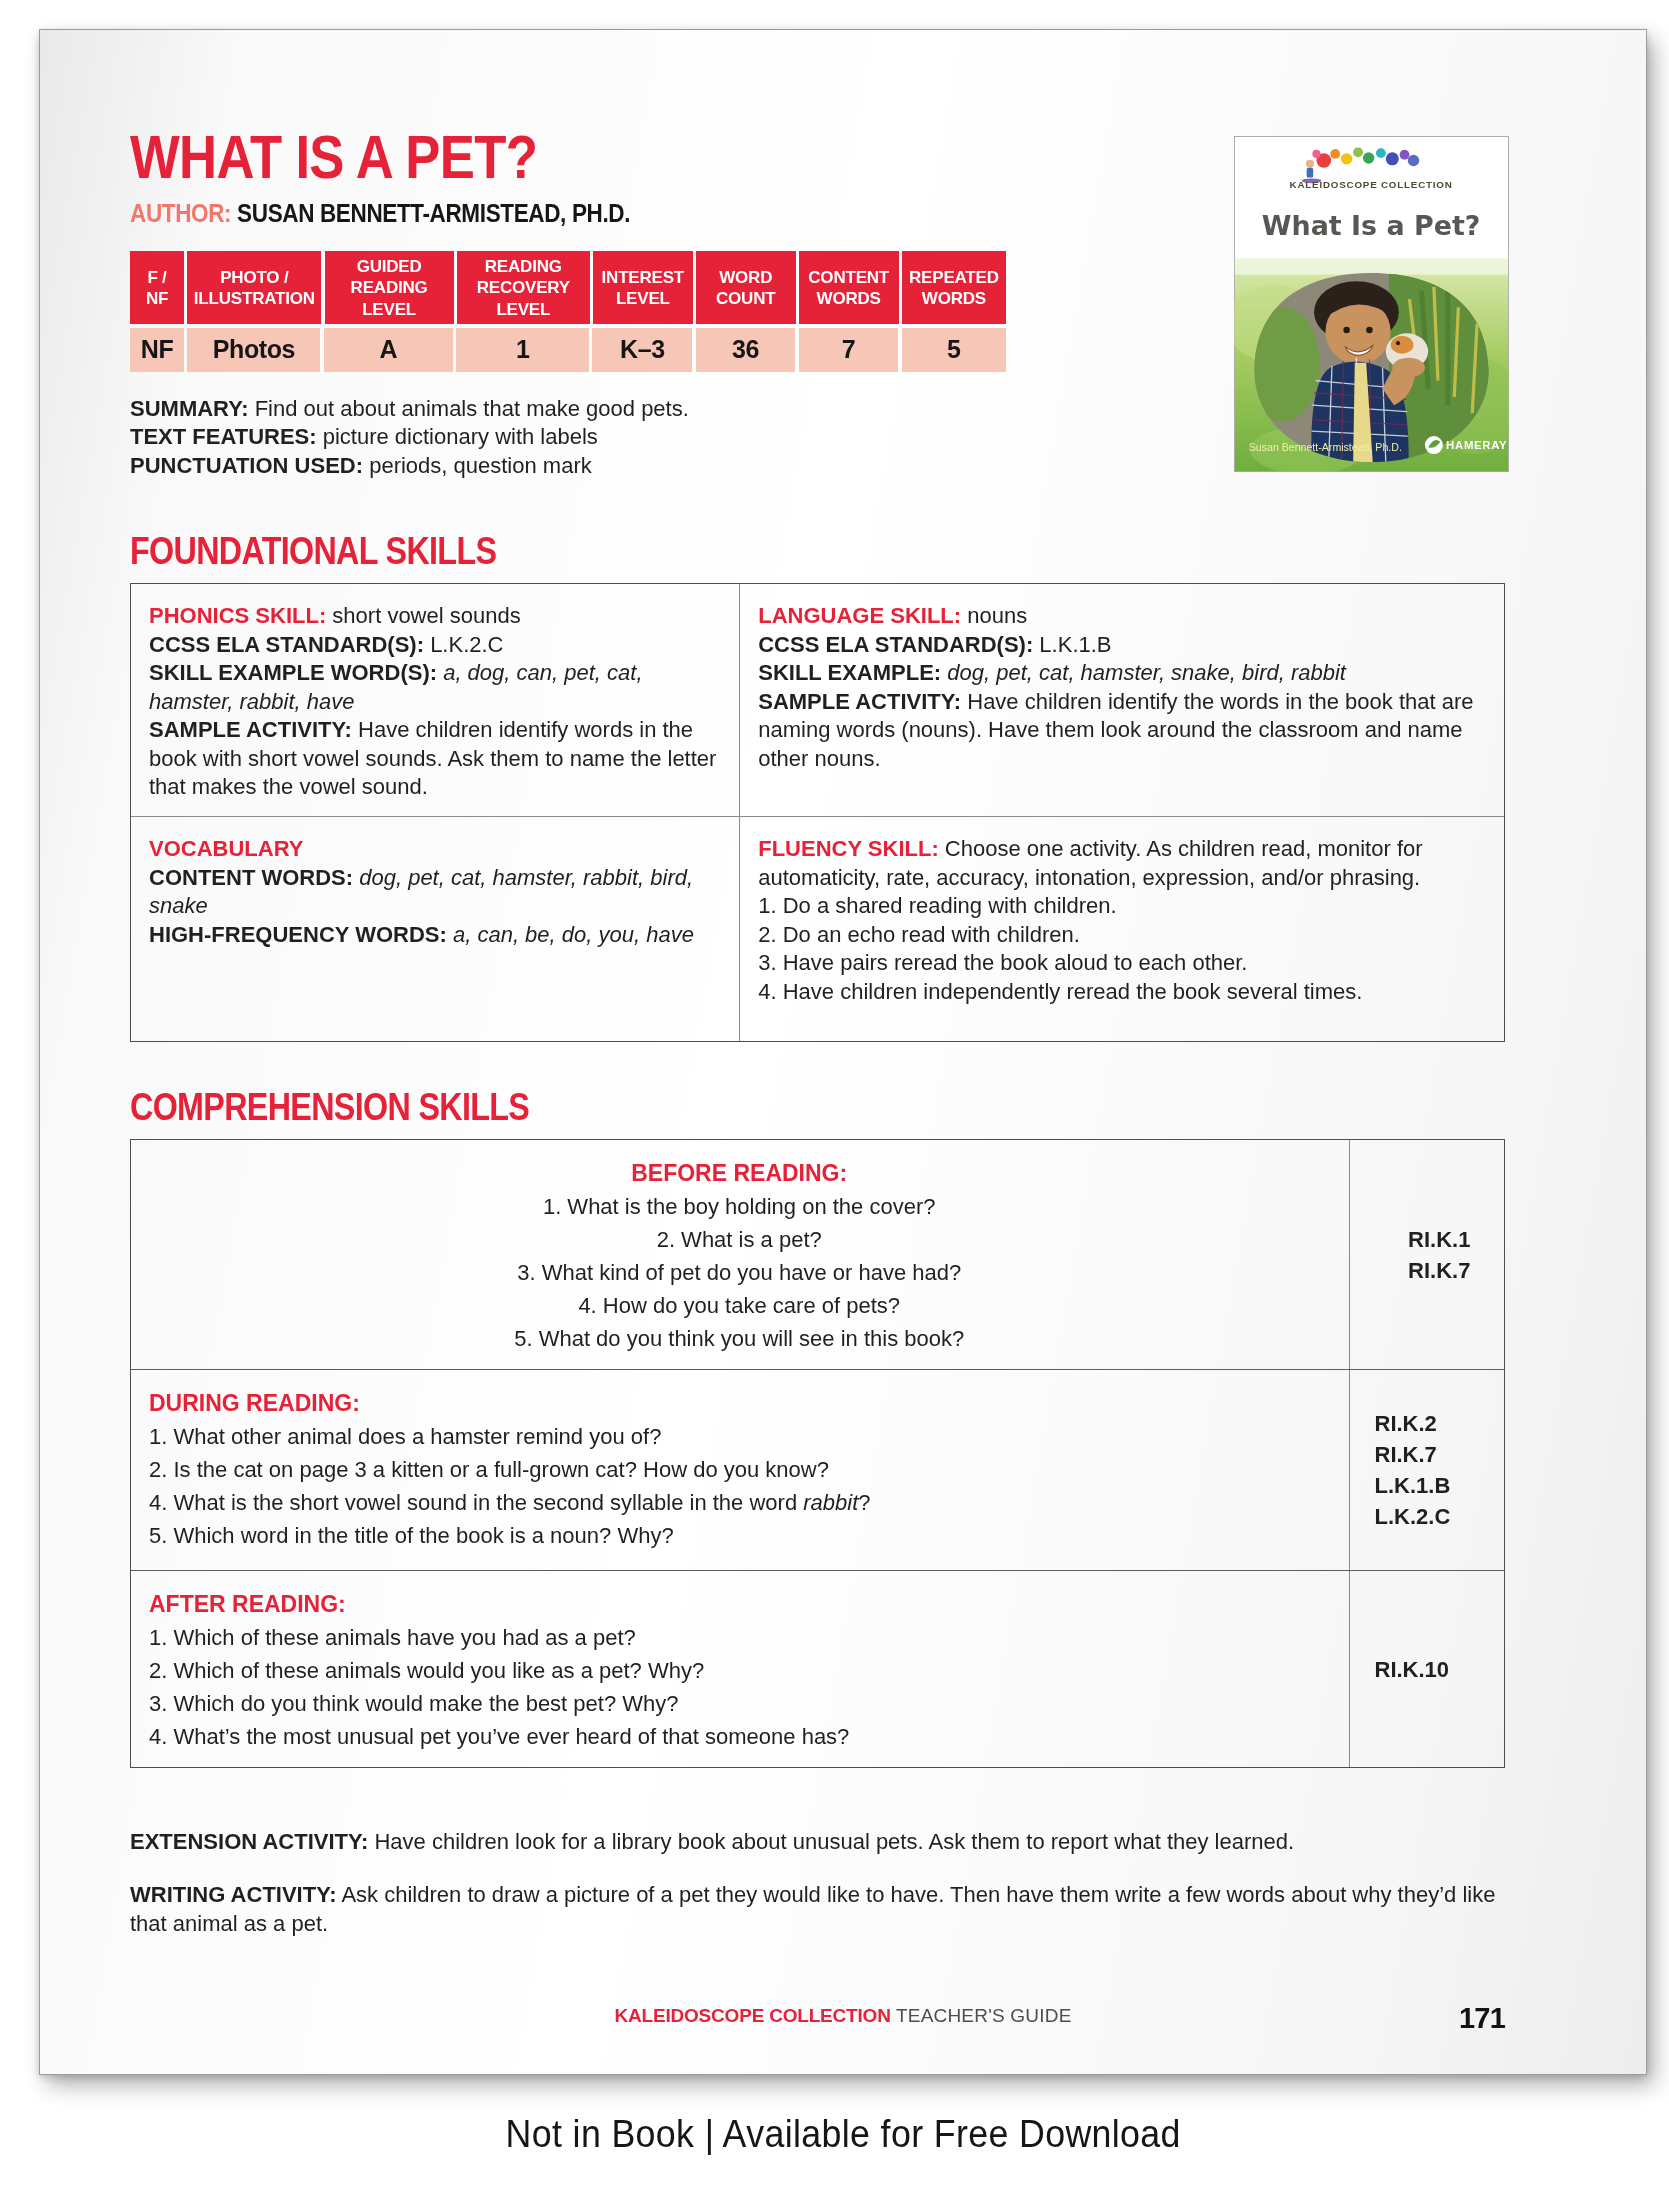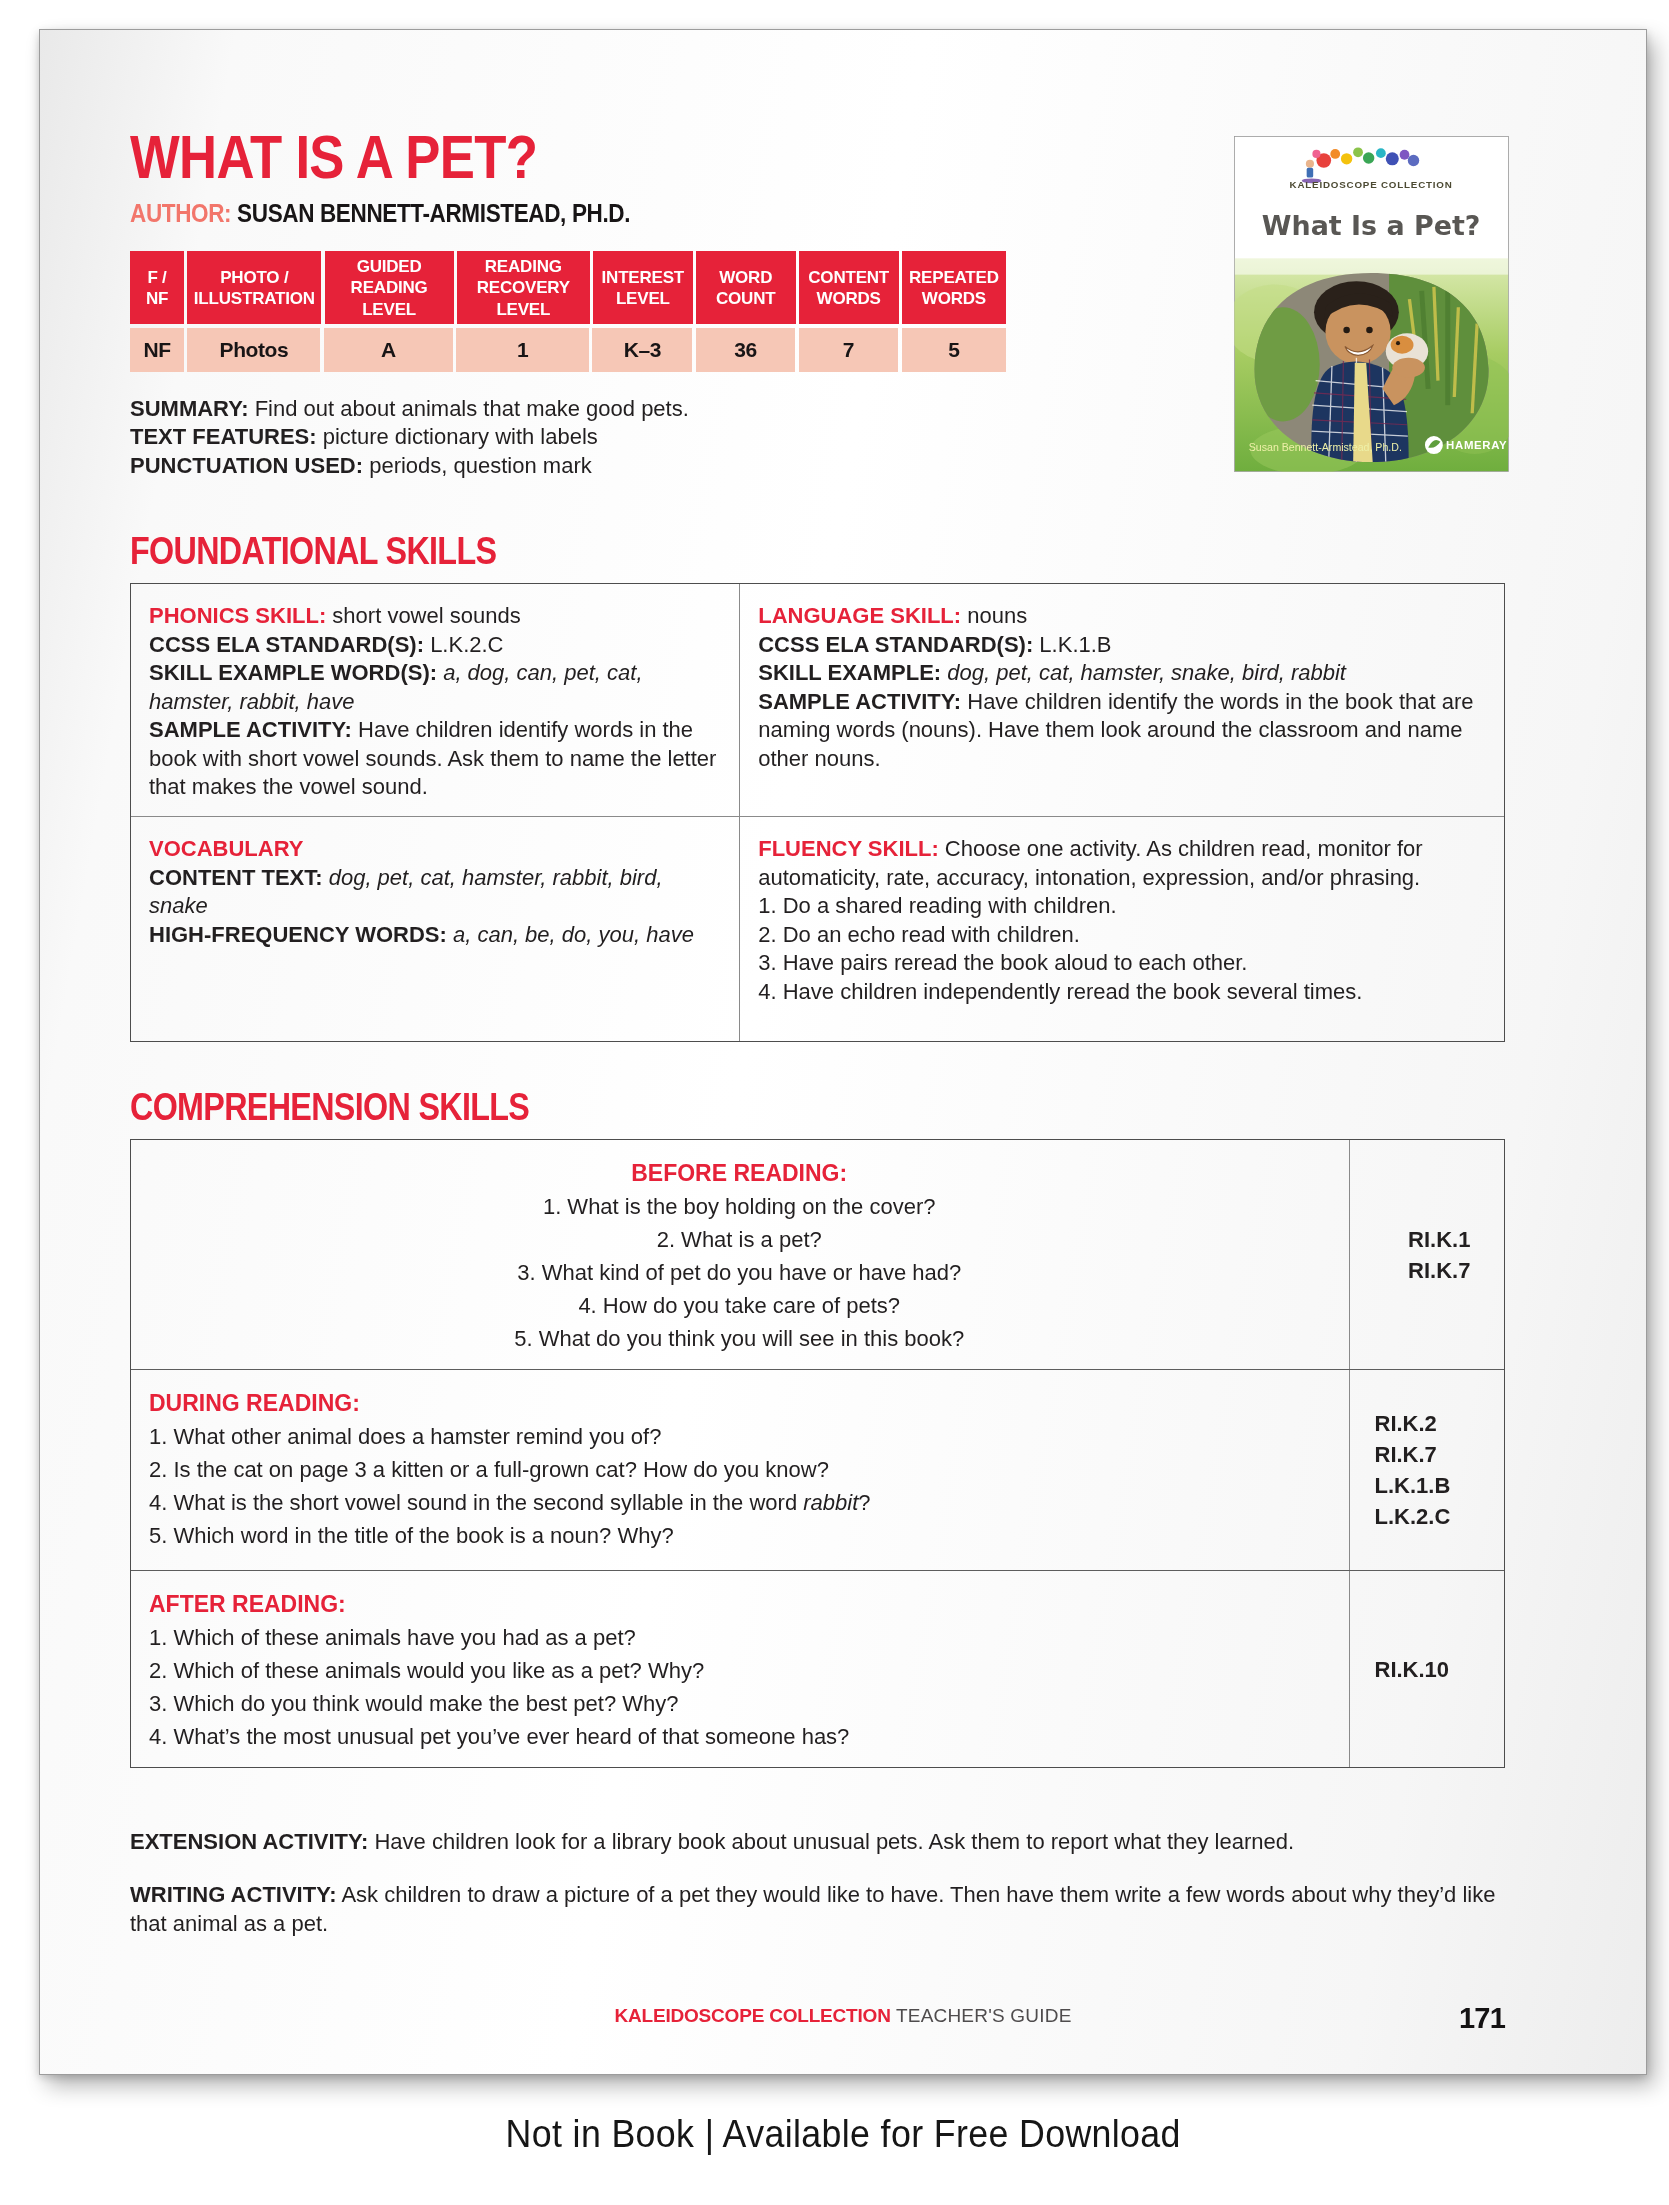--- a/index.html
+++ b/index.html
@@ -37,21 +37,21 @@
   .m-grid{ display:grid; grid-template-columns:83fr 204fr 198fr 204fr 153fr 153fr 153fr 160fr; gap:0 3.3px; }
   .m-head .cell{
     background:var(--red); color:#ffffff; min-height:73px;
     display:flex; align-items:center; justify-content:center; text-align:center;
     font-weight:700; font-size:17px; line-height:1.25; letter-spacing:-0.2px; padding:3.3px 6.5px;
   }
   .m-vals{ margin-top:3.3px; }
   .m-vals .cell{
     background:var(--pink); color:#181516; height:44px;
     display:flex; align-items:center; justify-content:center;
-    font-weight:700; font-size:21px; letter-spacing:-0.4px;
+    font-weight:700; font-size:25px; letter-spacing:-0.4px;
   }
 
   
   .overview{ margin-top:23px; width:1060px; font-size:22px; line-height:28.5px; }
   .overview b{ font-weight:700; }
 
   
   .sec-heading{ font-size:38px; color:var(--red); line-height:1; }
   .found-heading{ margin-top:52px; }
   .comp-heading{ margin-top:46px; }
@@ -164,21 +164,21 @@
           <div class="para"><span class="lbl">SAMPLE ACTIVITY:</span> <span>Have children identify words in the book with short vowel sounds. Ask them to name the letter that makes the vowel sound.</span></div>
         </div>
       <div class="f-cell f-top right">
           <div class="para"><span class="lbl red">LANGUAGE SKILL:</span> <span>nouns</span></div>
           <div class="para"><span class="lbl">CCSS ELA STANDARD(S):</span> <span>L.K.1.B</span></div>
           <div class="para"><span class="lbl">SKILL EXAMPLE:</span> <span class="it">dog, pet, cat, hamster, snake, bird, rabbit</span></div>
           <div class="para"><span class="lbl">SAMPLE ACTIVITY:</span> <span>Have children identify the words in the book that are naming words (nouns). Have them look around the classroom and name other nouns.</span></div>
         </div>
       <div class="f-cell f-bot bottom">
           <div class="para"><span class="lbl red">VOCABULARY</span></div>
-          <div class="para"><span class="lbl">CONTENT TEXT:</span> <span class="it">dog, pet, cat, hamster, rabbit, bird, snake</span></div>
+          <div class="para"><span class="lbl">CONTENT WORDS:</span> <span class="it">dog, pet, cat, hamster, rabbit, bird, snake</span></div>
           <div class="para"><span class="lbl">HIGH-FREQUENCY WORDS:</span> <span class="it">a, can, be, do, you, have</span></div>
         </div>
       <div class="f-cell f-bot right bottom">
           <div class="para"><span class="lbl red">FLUENCY SKILL:</span> <span>Choose one activity. As children read, monitor for automaticity, rate, accuracy, intonation, expression, and/or phrasing.</span></div>
           <div class="para"><span>1. Do a shared reading with children.</span></div>
           <div class="para"><span>2. Do an echo read with children.</span></div>
           <div class="para"><span>3. Have pairs reread the book aloud to each other.</span></div>
           <div class="para"><span>4. Have children independently reread the book several times.</span></div>
         </div>
     </div>

